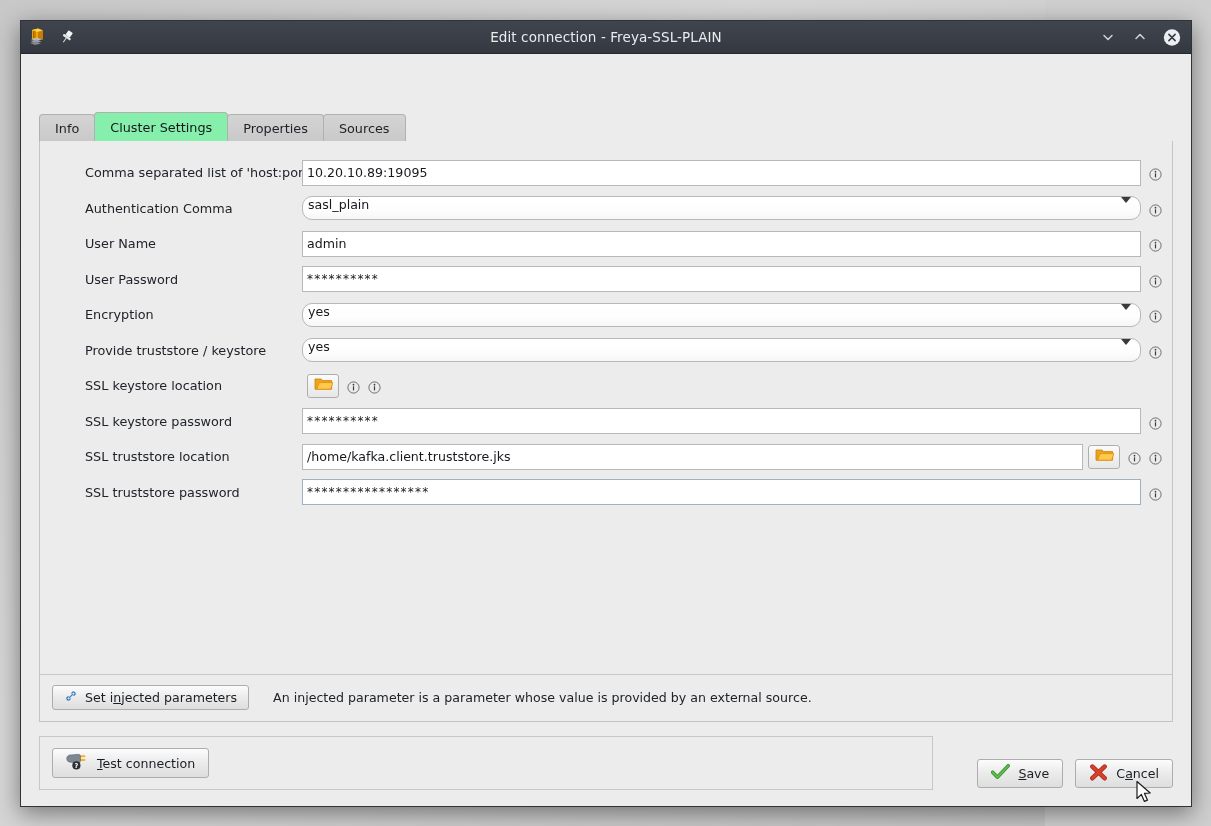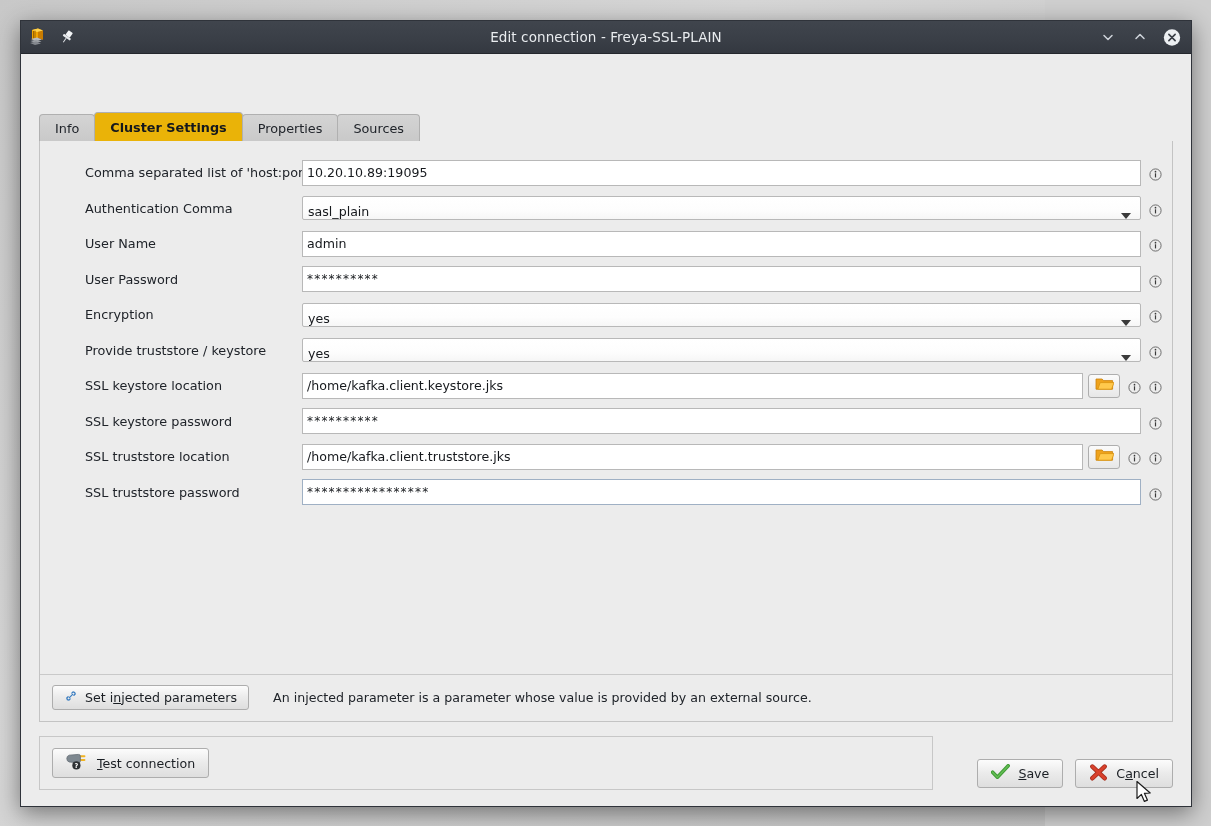--- a/index.html
+++ b/index.html
@@ -65,22 +65,22 @@
     display: flex; align-items: center;
     font-size: 12.8px; color: #20242a;
     background: linear-gradient(180deg,#d4d4d4 0%,#c9c9c9 100%);
     border: 1px solid #b0b0b0;
     border-bottom: none;
     border-radius: 4px 4px 0 0;
     margin-right: -1px;
     position: relative;
   }
   .tab.active {
-    background: #eab308;
-    font-weight: bold;
+    background: #86efac;
+    font-weight: normal;
     height: 29px;
     border-color: #b0b0b0;
     z-index: 2;
     color: #14181d;
   }
 
   
   #content-panel {
     margin: 0 18px 0 18px;
     flex: 1 1 auto;
@@ -125,25 +125,25 @@
   }
   input.pw {
     letter-spacing: 1.2px;
     font-size: 12px;
   }
 
   .combo {
     height: 24px;
     border: 1px solid #b8b8b8;
     background: linear-gradient(180deg,#ffffff 0%,#fdfdfd 60%,#f6f6f6 100%);
-    display: flex; align-items: flex-end;
+    display: flex; align-items: flex-start;
     font-size: 12.6px; color: #16191d;
     padding: 0 4px 0 5px;
     flex: 1 1 auto;
-    border-radius: 2px;
+    border-radius: 10px;
     min-width: 0;
   }
   .combo .cv { flex: 1 1 auto; }
   .combo .arrow {
     width: 0; height: 0;
     border-left: 5px solid transparent;
     border-right: 5px solid transparent;
     border-top: 6px solid #3a3a3a;
     margin-right: 5px;
   }
@@ -370,21 +370,20 @@
                   <circle cx="6.5" cy="3.7" r="0.85" fill="#3a3a3a"></circle>
                   <rect x="5.9" y="5.3" width="1.2" height="4.1" fill="#3a3a3a"></rect>
                 </svg>
             </span>
           </div>
         </div>
 
         <div class="row">
           <div class="row-label">SSL keystore location</div>
           <div class="field-wrap">
-            <input class="txt" type="text" readonly="" value="/home/kafka.client.keystore.jks" style="">
             <span class="browse-btn">
               <span>
                 <svg width="19" height="15" viewBox="0 0 19 15">
                   <path d="M1 3 L1 13.2 L17.6 13.2 L17.6 4.6 L8.6 4.6 L7.1 3 Z" fill="#efa31d" stroke="#c9820d" stroke-width="0.8"></path>
                   <path d="M2.8 13.2 L5.2 6.6 L19 6.6 L16.6 13.2 Z" fill="#ffc94d" stroke="#d9920f" stroke-width="0.8"></path>
                 </svg>
               </span>
             </span>
             <span class="info-ico">
               <svg width="13" height="13" viewBox="0 0 13 13">

